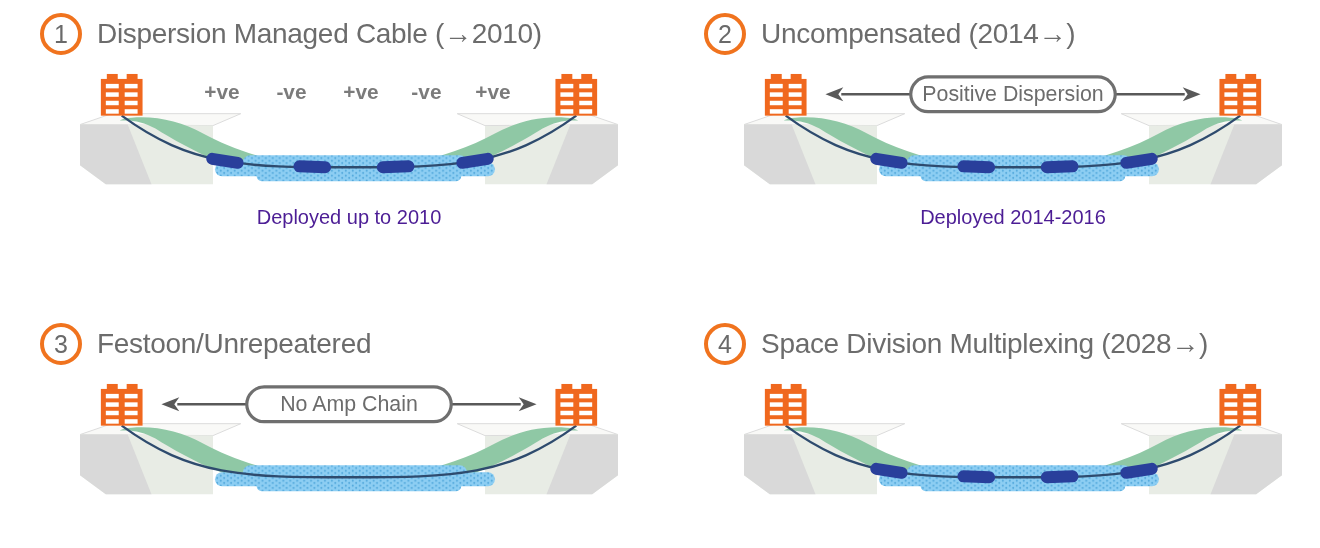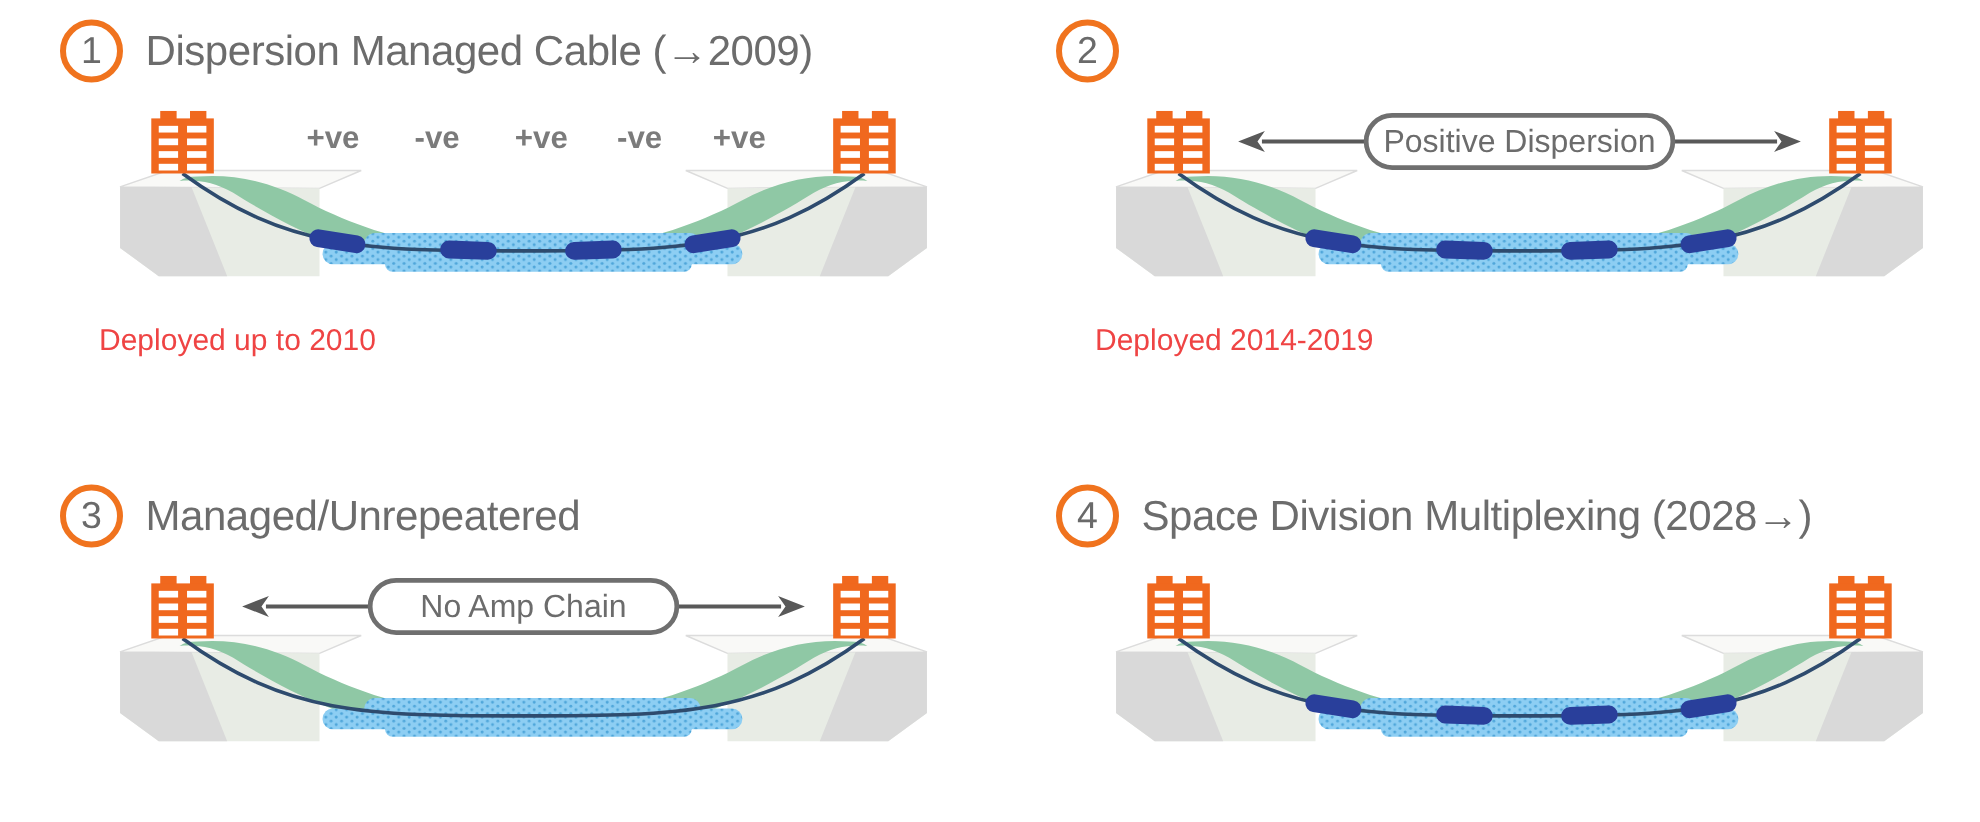--- a/index.html
+++ b/index.html
@@ -16,32 +16,32 @@
   #panel-3{left:704px;top:322px;}
   .title-row{display:flex;align-items:center;gap:15px;height:44px;}
   .num{
     box-sizing:border-box;flex:0 0 auto;width:42px;height:42px;
     border:4px solid #F0731E;border-radius:50%;
     display:flex;align-items:center;justify-content:center;
     font-size:25px;color:#6A6A6A;background:#fff;
   }
   .title{margin:0;font-size:28px;font-weight:400;color:#6C6C6C;white-space:nowrap;letter-spacing:-0.3px;}
   .scene{display:block;width:566px;height:133px;margin:14px 0 0 26px;}
-  .caption{width:566px;margin:13px 0 0 26px;text-align:left;font-size:20px;color:#ef4444;min-height:24px;}
+  .caption{width:566px;margin:3px 0 0 26px;text-align:center;font-size:20px;color:#4c1d95;min-height:24px;}
   svg text{font-family:"Liberation Sans", sans-serif;}
 </style>
 </head>
 <body>
 
 <div class="canvas">
 
   <section class="panel" id="panel-0">
     <header class="title-row">
       <span class="num">1</span>
-      <h2 class="title">Dispersion Managed Cable (→2009)</h2>
+      <h2 class="title">Dispersion Managed Cable (→2010)</h2>
     </header>
     <svg class="scene" viewBox="0 0 570 134">
         <defs>
           <pattern id="dots0" width="7" height="5" patternUnits="userSpaceOnUse">
             <rect width="7" height="5" fill="#8DCEF3"></rect>
             <circle cx="1.8" cy="1.4" r="1" fill="#4FA6DA"></circle>
             <circle cx="5.2" cy="3.8" r="1" fill="#4FA6DA"></circle>
           </pattern>
         </defs>
         <g>
@@ -97,20 +97,21 @@
         <text x="297" y="29" text-anchor="middle" font-size="21" font-weight="600" fill="#7B7B7B">+ve</text>
         <text x="363" y="29" text-anchor="middle" font-size="21" font-weight="600" fill="#7B7B7B">-ve</text>
         <text x="430" y="29" text-anchor="middle" font-size="21" font-weight="600" fill="#7B7B7B">+ve</text>
       </svg>
     <div class="caption">Deployed up to 2010</div>
   </section>
 
   <section class="panel" id="panel-1">
     <header class="title-row">
       <span class="num">2</span>
+      <h2 class="title">Uncompensated (2014→)</h2>
     </header>
     <svg class="scene" viewBox="0 0 570 134">
         <defs>
           <pattern id="dots1" width="7" height="5" patternUnits="userSpaceOnUse">
             <rect width="7" height="5" fill="#8DCEF3"></rect>
             <circle cx="1.8" cy="1.4" r="1" fill="#4FA6DA"></circle>
             <circle cx="5.2" cy="3.8" r="1" fill="#4FA6DA"></circle>
           </pattern>
         </defs>
         <g>
@@ -161,27 +162,27 @@
           <rect x="-16" y="-6.5" width="13" height="4.5" fill="#ffffff"></rect>
           <rect x="3" y="-6.5" width="13" height="4.5" fill="#ffffff"></rect>
         </g>
         <line x1="182" y1="24.5" x2="112" y2="24.5" stroke="#595959" stroke-width="2.6"></line>
         <path d="M 96,24.5 L 114,17.5 L 109,24.5 L 114,31.5 Z" fill="#595959"></path>
         <line x1="388" y1="24.5" x2="458" y2="24.5" stroke="#595959" stroke-width="2.6"></line>
         <path d="M 474,24.5 L 456,17.5 L 461,24.5 L 456,31.5 Z" fill="#595959"></path>
         <rect x="182" y="7" width="206" height="35" rx="17.5" fill="#FFFFFF" stroke="#6F6F6F" stroke-width="3.2"></rect>
         <text x="285" y="31.5" text-anchor="middle" font-size="21.5" fill="#6C6C6C">Positive Dispersion</text>
       </svg>
-    <div class="caption">Deployed 2014-2019</div>
+    <div class="caption">Deployed 2014-2016</div>
   </section>
 
   <section class="panel" id="panel-2">
     <header class="title-row">
       <span class="num">3</span>
-      <h2 class="title">Managed/Unrepeatered</h2>
+      <h2 class="title">Festoon/Unrepeatered</h2>
     </header>
     <svg class="scene" viewBox="0 0 570 134">
         <defs>
           <pattern id="dots2" width="7" height="5" patternUnits="userSpaceOnUse">
             <rect width="7" height="5" fill="#8DCEF3"></rect>
             <circle cx="1.8" cy="1.4" r="1" fill="#4FA6DA"></circle>
             <circle cx="5.2" cy="3.8" r="1" fill="#4FA6DA"></circle>
           </pattern>
         </defs>
         <g>

